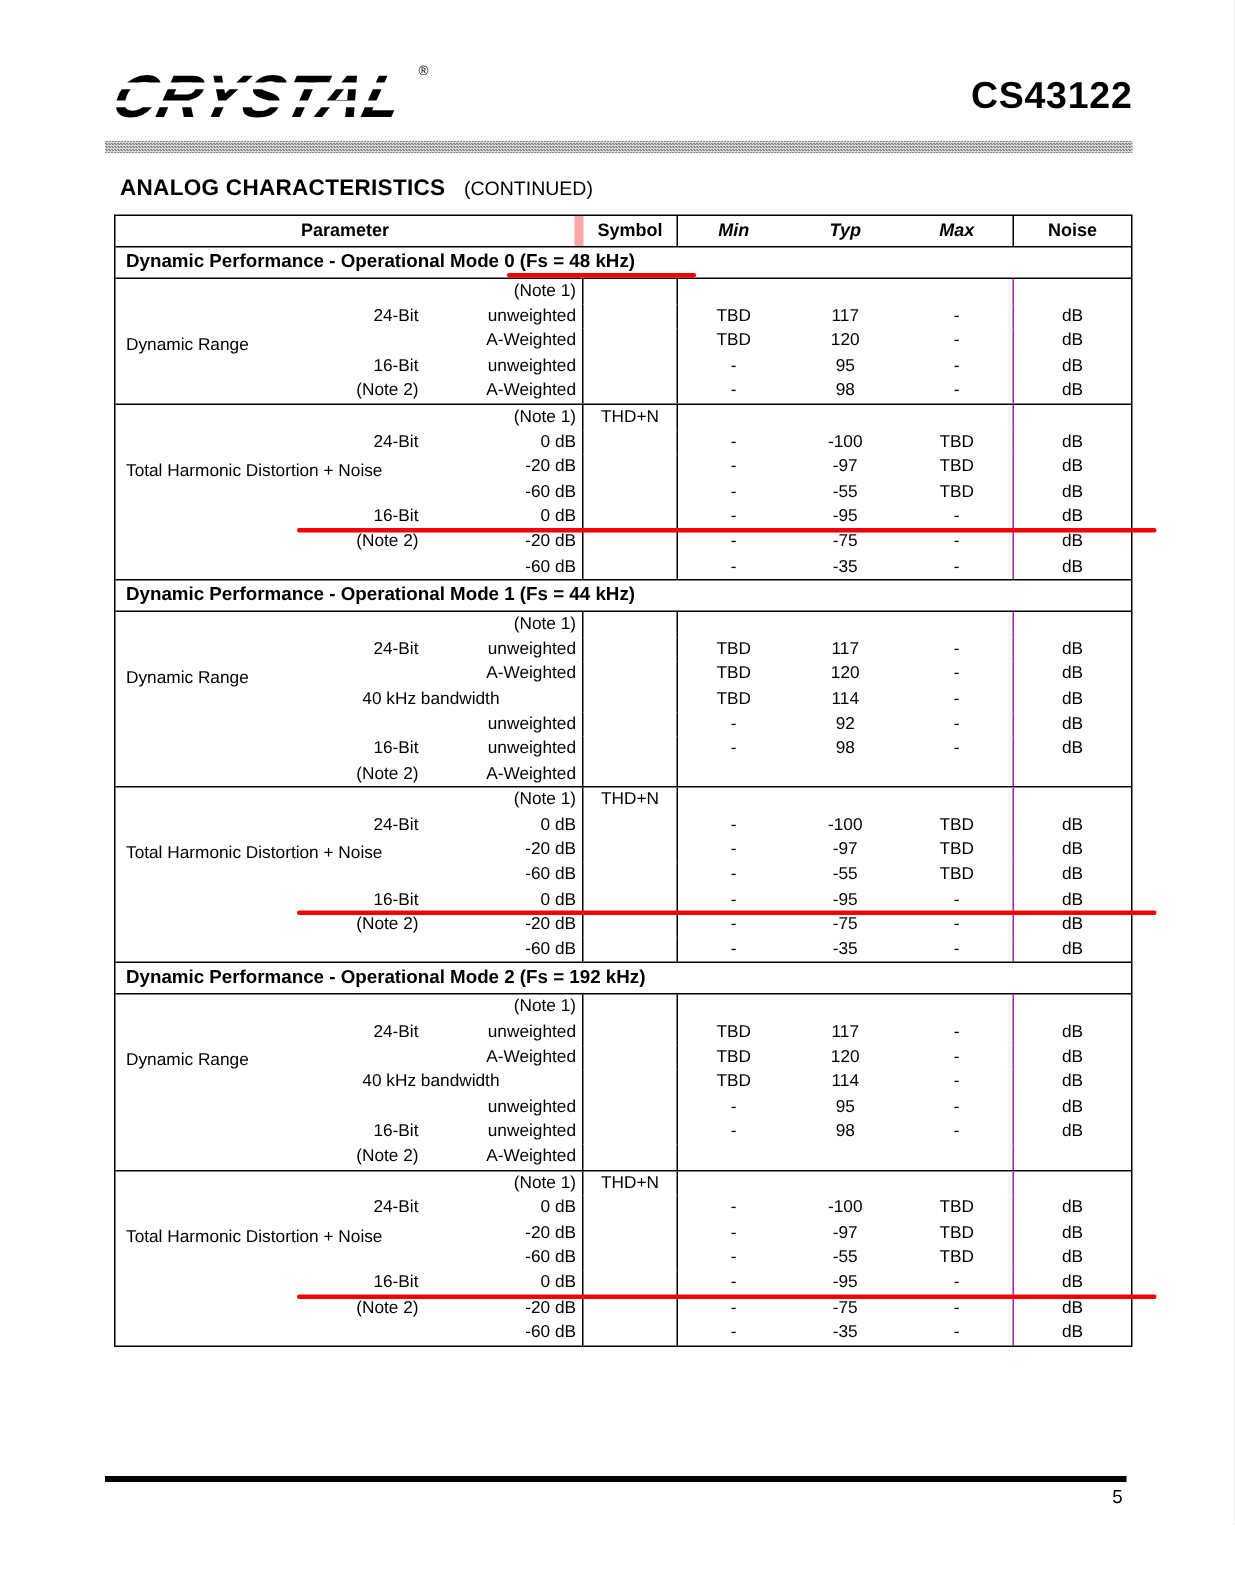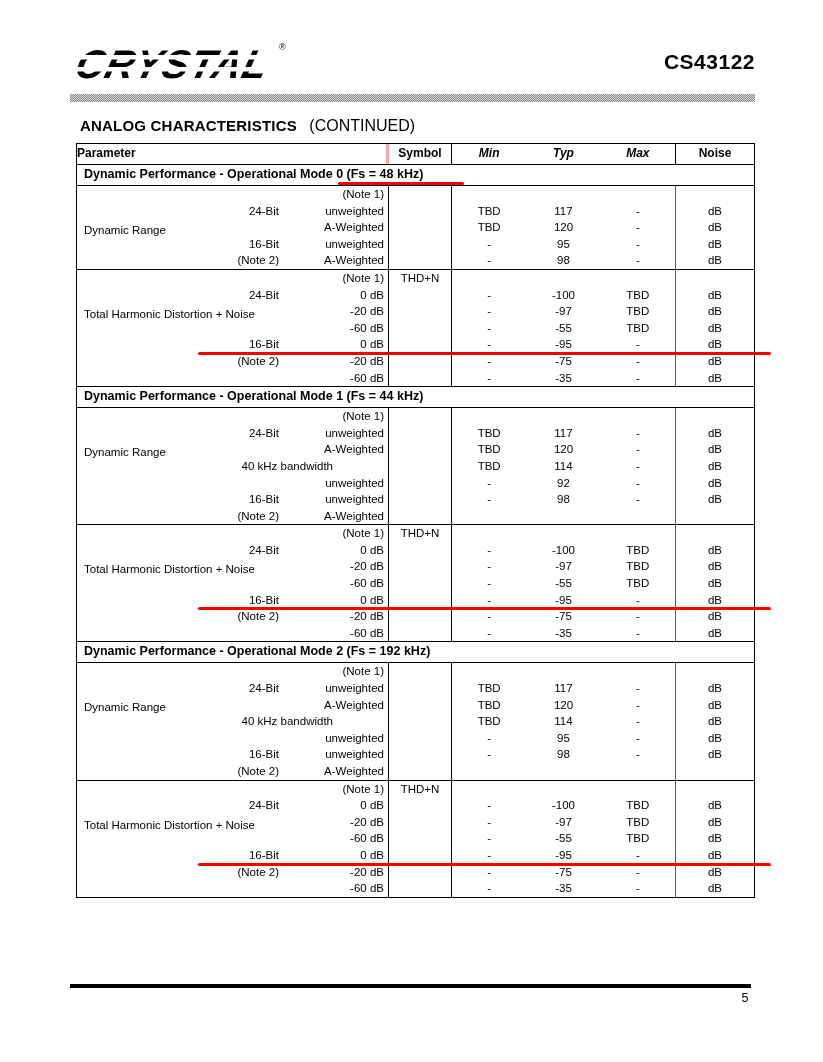--- a/index.html
+++ b/index.html
@@ -1,33 +1,33 @@
 <!DOCTYPE html>
 <html><head>
 <meta charset="utf-8">
 <style>
   html,body{margin:0;padding:0;background:#e8e8e8;}
   .page{position:relative;width:823px;height:1062px;background:#ffffff;
         font-family:"Liberation Sans",sans-serif;color:#000;overflow:hidden;}
 
   
   .logo-wrap{position:absolute;left:66px;top:36px;width:230px;height:52px;}
-  .partnum{position:absolute;right:68px;top:50px;font-size:21px;font-weight:bold;letter-spacing:.5px;}
+  .partnum{position:absolute;right:68px;top:50px;font-size:25px;font-weight:bold;letter-spacing:.5px;}
   .graybar{position:absolute;left:70px;top:94px;width:685px;height:8px;
            background:repeating-conic-gradient(#878787 0% 25%,#d9d9d9 0% 50%) 0 0/2px 2px;}
 
   
   .title-line{position:absolute;left:80px;top:117px;white-space:nowrap;}
   .title-main{font-size:15px;font-weight:bold;letter-spacing:.2px;}
-  .title-suffix{font-size:16px;font-weight:normal;margin-left:8px;}
+  .title-suffix{font-size:13px;font-weight:normal;margin-left:8px;}
 
   
   .tbl{position:absolute;left:76px;top:143px;width:679px;border:1px solid #000;box-sizing:border-box;font-size:11.5px;}
   .thead{display:flex;height:20px;border-bottom:1px solid #000;font-weight:bold;font-size:12px;line-height:19px;}
-  .h-param{width:312px;border-right:3px solid #fca5a5;text-align:left;box-sizing:border-box;}
+  .h-param{width:312px;border-right:6px solid #fca5a5;text-align:center;box-sizing:border-box;}
   .h-sym{width:63px;border-right:1px solid #000;text-align:center;box-sizing:border-box;}
   .h-mtm{width:224px;border-right:1px solid #000;display:flex;box-sizing:border-box;font-style:italic;}
   .h-mtm span{flex:1;text-align:center;}
   .h-unit{flex:1;text-align:center;}
 
   .sbar{position:relative;height:20px;line-height:19px;border-bottom:1px solid #000;
         font-weight:bold;font-size:12.5px;padding-left:7px;}
   .block{border-bottom:1px solid #000;}
   .section:last-child .block:last-child{border-bottom:none;}
 

